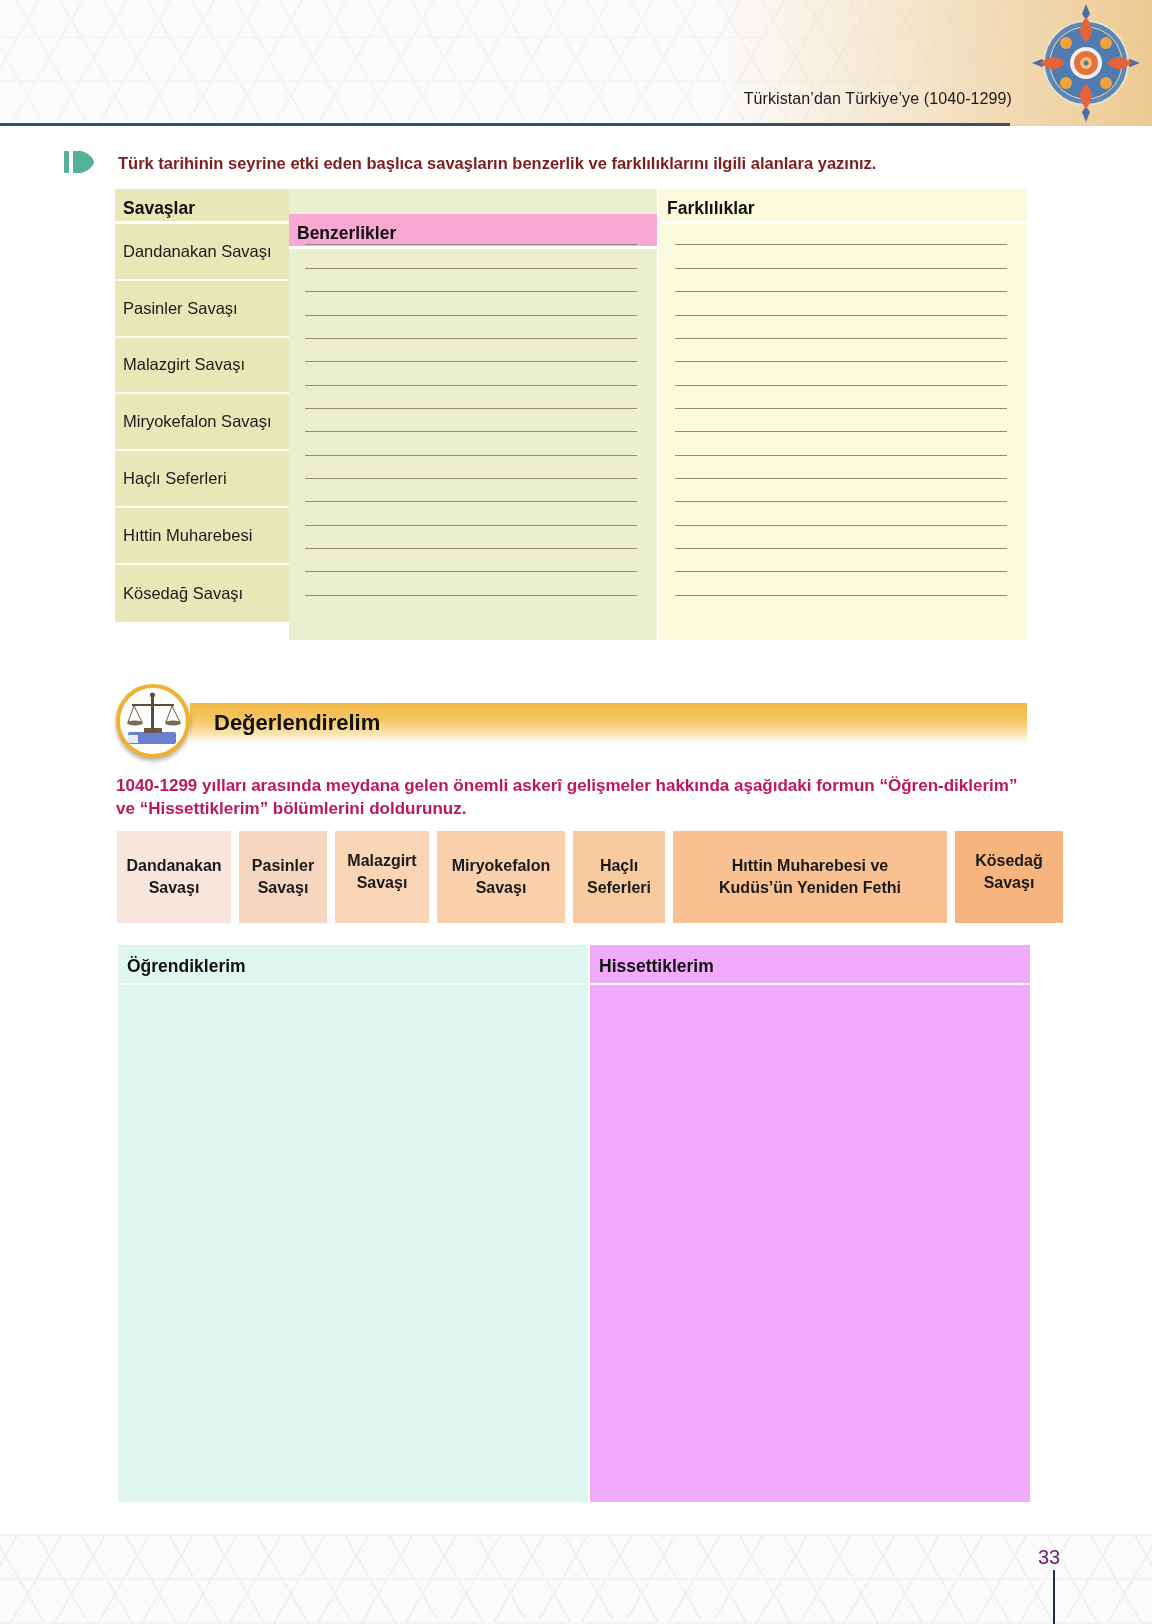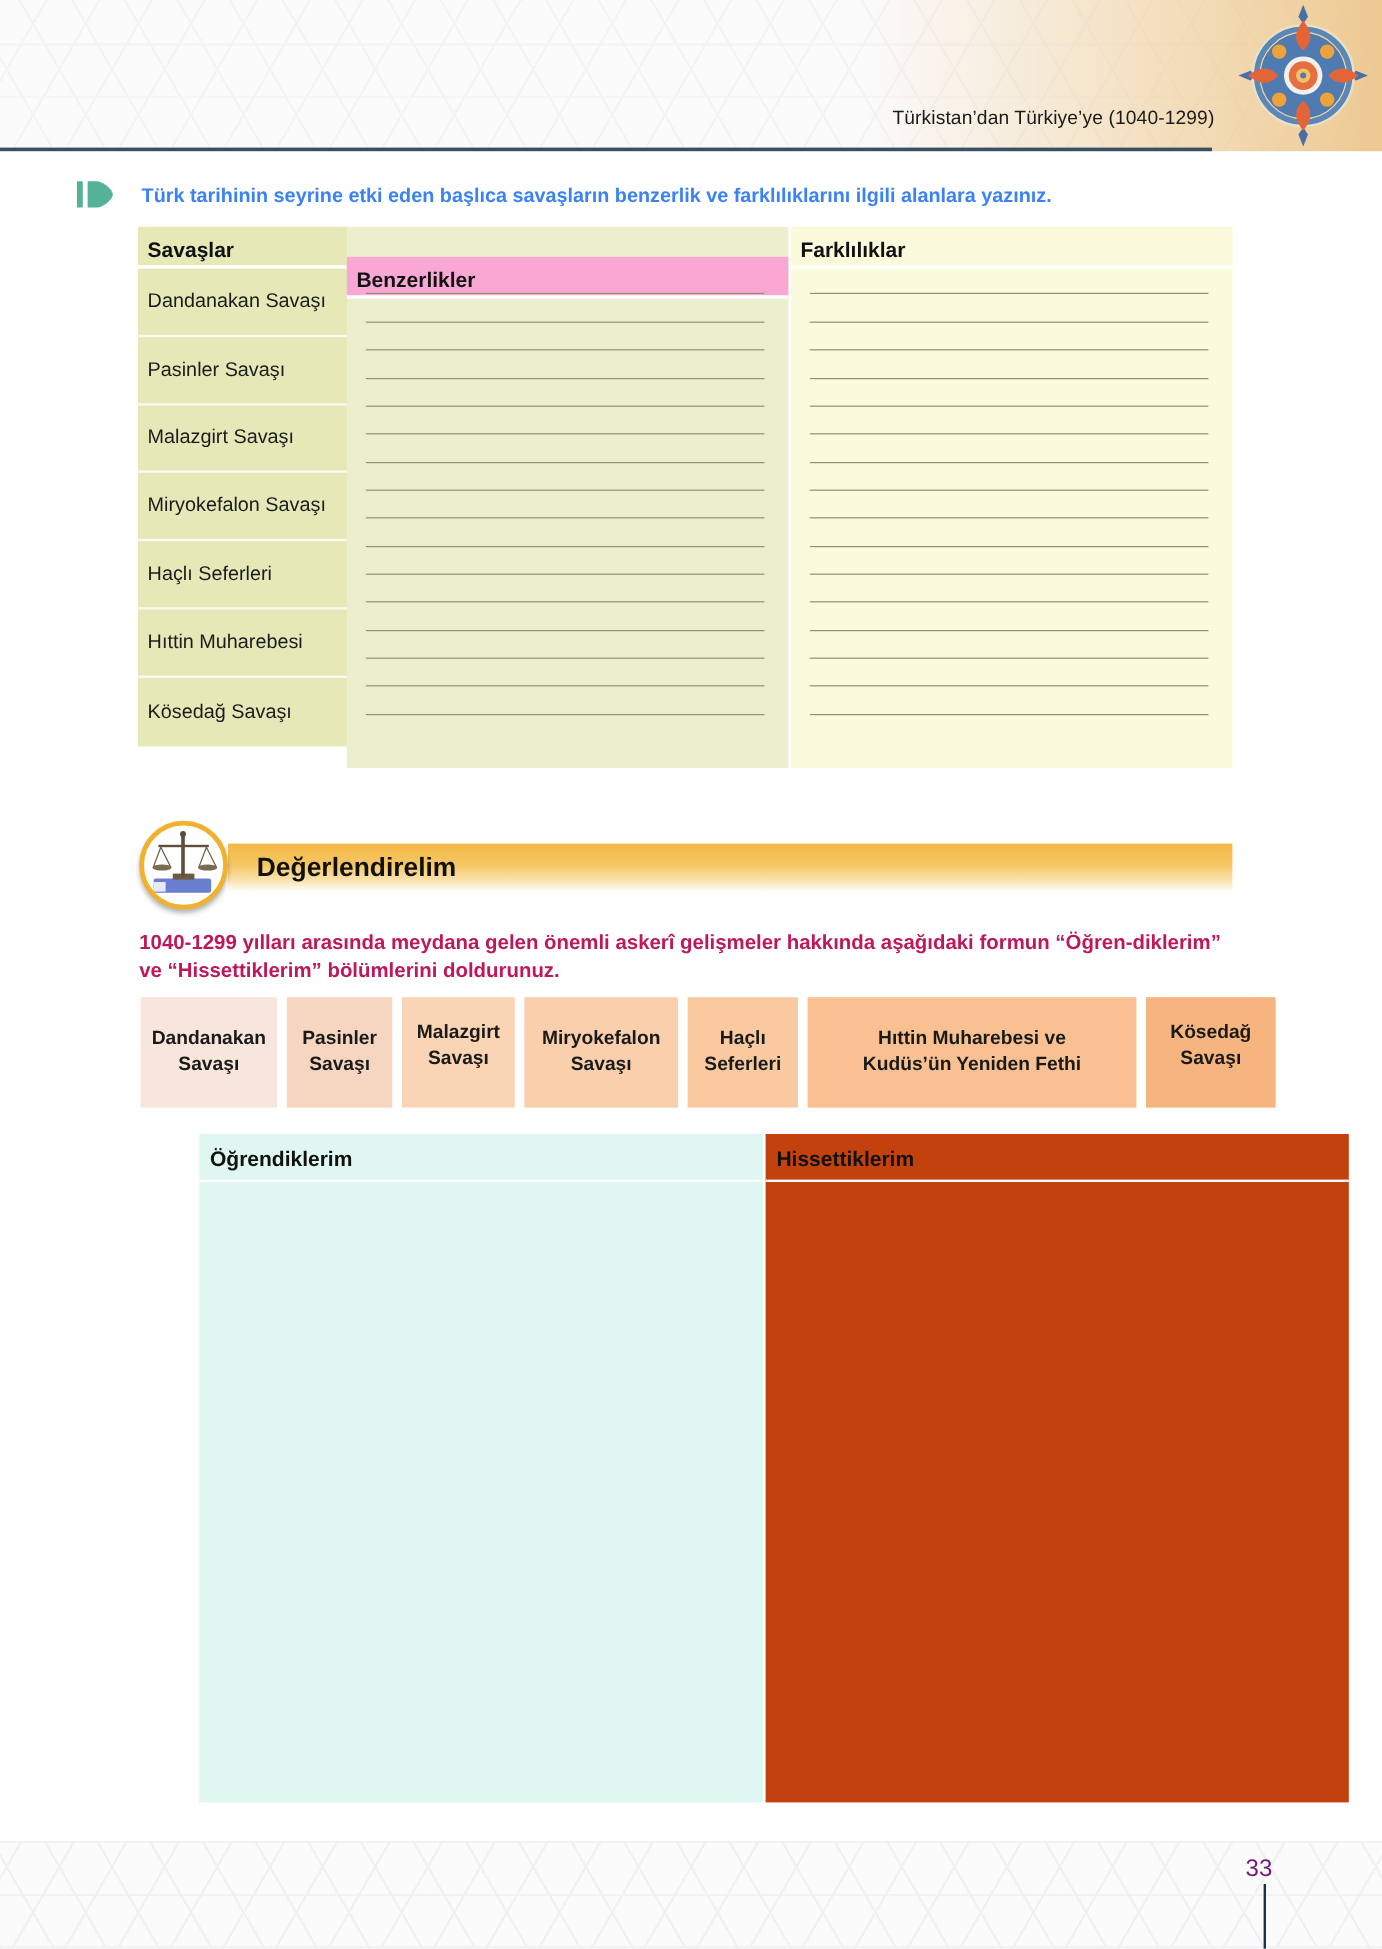--- a/index.html
+++ b/index.html
@@ -22,21 +22,21 @@
   .header-rule {
     position: absolute; left: 0; top: 123px; width: 1010px; height: 3px; background: #3b4f63;
   }
   .medallion {
     position: absolute; left: 1030px; top: 2px; width: 112px; height: 122px;
   }
 
   
   .instr-icon { position: absolute; left: 64px; top: 150px; width: 32px; height: 24px; }
   .instr-text {
-    position: absolute; left: 118px; top: 154px; font-size: 16.5px; font-weight: bold; color: #3b82f6;
+    position: absolute; left: 118px; top: 154px; font-size: 16.5px; font-weight: bold; color: #7f1d1d;
   }
 
   
   .t1 { position: absolute; left: 115px; top: 189px; width: 912px; height: 451px; }
   .t1-col { position: absolute; top: 0; height: 451px; }
   .t1-c1 { left: 0; width: 176px; }
   .t1-c2 { left: 174px; width: 368px; background: #ecefce; }
   .t1-c3 { left: 544px; width: 368px; background: #fafbdc; }
   .t1-head {
     height: 35px; border-bottom: 3px solid #ffffff; font-weight: bold; font-size: 17.5px;
@@ -72,24 +72,24 @@
 
   
   .boxes { position: absolute; left: 117px; top: 831px; height: 92px; width: 912px; }
   .box {
     position: absolute; top: 0; height: 92px; display: flex; align-items: center; justify-content: center;
     text-align: center; font-size: 16px; font-weight: bold; line-height: 22px; color: #1a1a1a;
     padding: 0 4px;
   }
 
   
-  .form { position: absolute; left: 118px; top: 945px; width: 912px; height: 557px; margin-left: 48px; }
+  .form { position: absolute; left: 118px; top: 945px; width: 912px; height: 557px; }
   .form-col { position: absolute; top: 0; height: 557px; }
   .form-c1 { left: 0; width: 470px; background: #dff7f0; }
-  .form-c2 { left: 472px; width: 486px; background: #c2410c; }
+  .form-c2 { left: 472px; width: 440px; background: #f0abfc; }
   .form-head {
     height: 40px; border-bottom: 2px solid #ffffff; padding: 11px 0 0 9px; font-size: 17.5px; font-weight: bold;
   }
 
   
   .footer-band {
     position: absolute; left: 0; top: 1534px; width: 1152px; height: 90px;
     background:
       repeating-linear-gradient(60deg, #f1f1f3 0 2px, transparent 2px 38px),
       repeating-linear-gradient(-60deg, #f1f1f3 0 2px, transparent 2px 38px),

